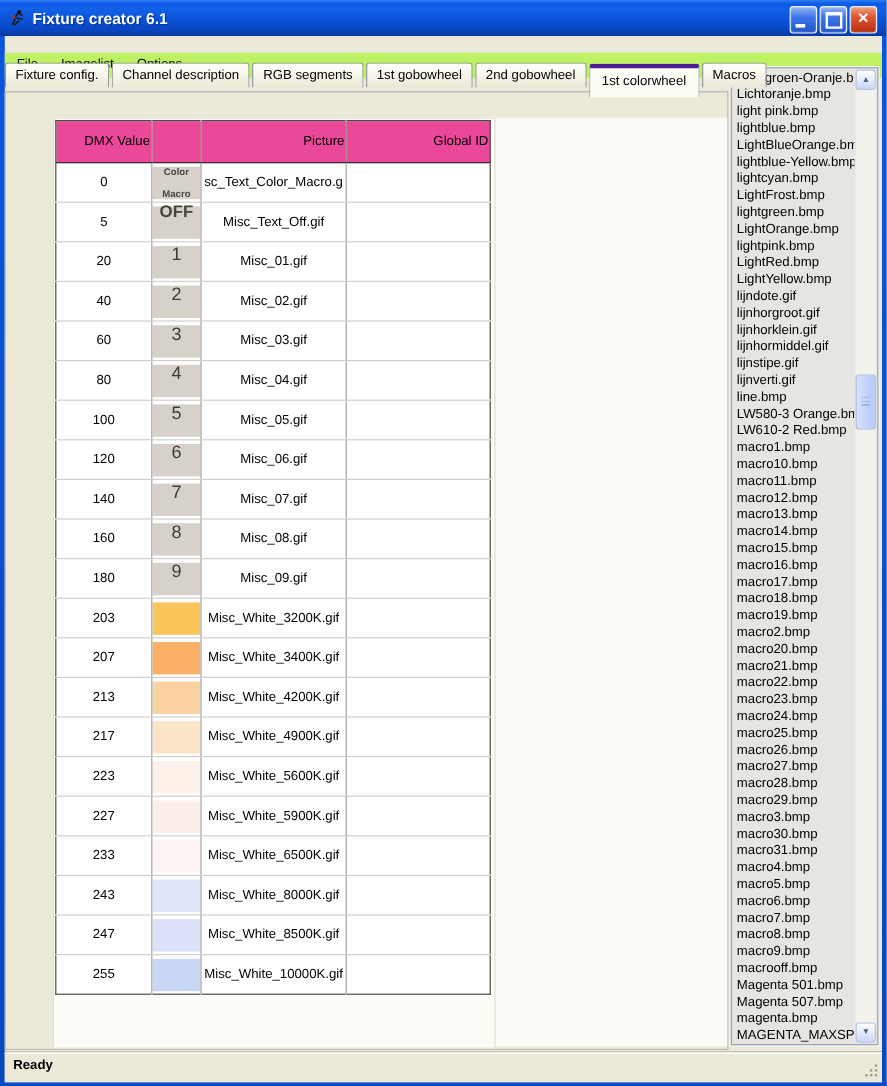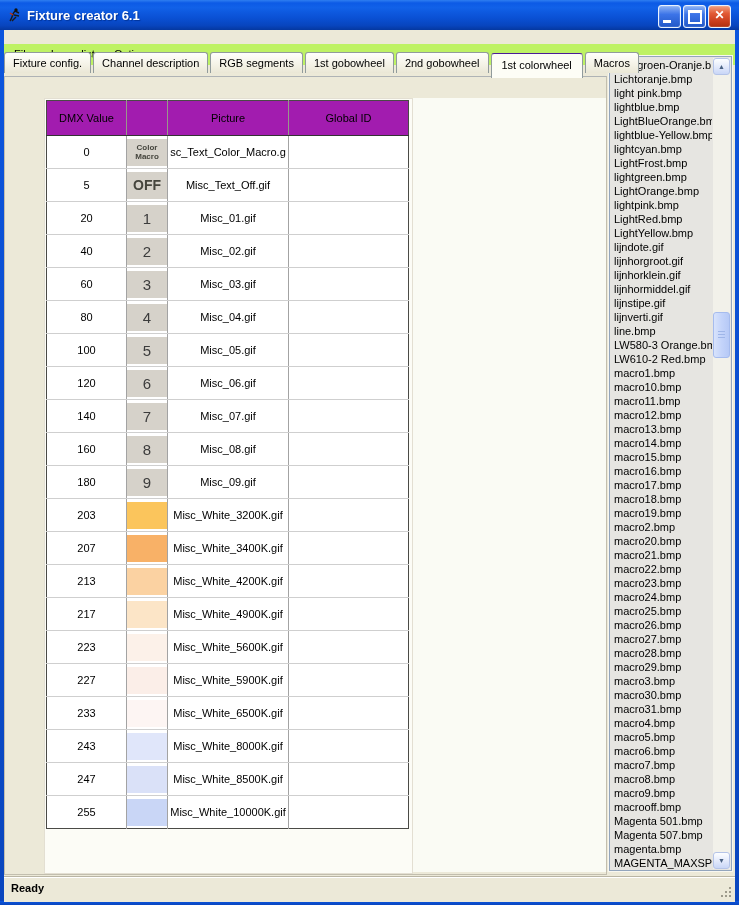--- a/index.html
+++ b/index.html
@@ -27,40 +27,40 @@
 
   .menubar{position:absolute;left:4px;top:44px;width:731px;height:21px;background:#bef264;font-size:11px;}
   .menu-item{display:inline-block;padding:0 8px;line-height:20px;color:#000;}
   .menu-item:first-child{margin-left:2px;}
 
   
   .tabs{position:absolute;left:4px;top:52px;height:25px;display:flex;align-items:flex-start;z-index:3;}
   .tab{font-size:11px;color:#000;background:linear-gradient(180deg,#FFFFFC 0%,#F4F2E6 60%,#EAE7D6 100%);
     border:1px solid #919B9C;border-bottom:none;border-radius:3px 3px 0 0;
     padding:4px 8px;margin-right:2px;line-height:12px;}
-  .tab.active{background:#FDFDF6;border-top:1px solid #4c1d95;padding:5px 10px 7px;position:relative;top:1px;}
+  .tab.active{background:#FDFDF6;border-top:4px solid #4c1d95;padding:5px 10px 7px;position:relative;top:1px;}
 
   
   .page{position:absolute;left:4px;top:76px;width:601px;height:797px;background:#ECE9D8;
     border:1px solid #C2BEAE;border-top-color:#AFB3B5;}
   .grid-panel{position:absolute;left:39px;top:21px;width:367px;height:774px;background:#FCFCF6;border:1px solid #E3DFD2;}
   .side-panel{position:absolute;left:407px;top:21px;width:194px;height:774px;background:#FAFBF4;}
 
   
   table.grid{border-collapse:collapse;position:absolute;left:1px;top:1px;table-layout:fixed;
     font-size:11px;color:#000;background:#fff;border:1px solid #4A4A46;}
   table.grid col.c-dmx{width:80px;} table.grid col.c-sw{width:35px;}
   table.grid col.c-pic{width:121px;} table.grid col.c-gid{width:120px;}
-  table.grid th{background:#a21caf;font-weight:normal;height:32px;
-    border-right:1px solid #99968A;border-bottom:1px solid #333;text-align:center;}
+  table.grid th{background:#ec4899;font-weight:normal;height:32px;
+    border-right:1px solid #99968A;border-bottom:1px solid #333;text-align:right;}
   table.grid td{height:32px;border-right:1px solid #A3A3A3;border-bottom:1px solid #CFCFCF;
     text-align:center;vertical-align:middle;overflow:hidden;white-space:nowrap;padding:0;}
   table.grid th:last-child,table.grid td:last-child{border-right:none;}
   table.grid tr:last-child td{border-bottom:none;}
-  .swatch{width:40px;height:27px;margin:0 auto;display:flex;flex-direction:column;justify-content:center;align-items:center;}
+  .swatch{width:40px;height:27px;margin:0 auto;display:flex;flex-direction:column;justify-content:space-between;align-items:center;}
   .swatch.gray{background:#D6D2CA;color:#45453D;}
   .swatch.lbl div{font-weight:bold;font-size:8px;line-height:9px;}
   .swatch.lbl.one div{font-size:14px;}
   .swatch.num div{font-size:15px;line-height:15px;color:#3C3C3C;}
 
   
   .filelist{position:absolute;left:609px;top:56px;width:121px;height:813px;
     background:#E6E5E1;border:1px solid #93A5BC;box-shadow:0 0 0 1px #F8F7F0;}
   .filelist ul{list-style:none;margin:0;padding:0;position:absolute;left:2px;top:1px;right:19px;bottom:1px;overflow:hidden;}
   .filelist li{font-size:11px;line-height:14px;height:14px;white-space:nowrap;overflow:hidden;color:#000;padding-left:2px;}

